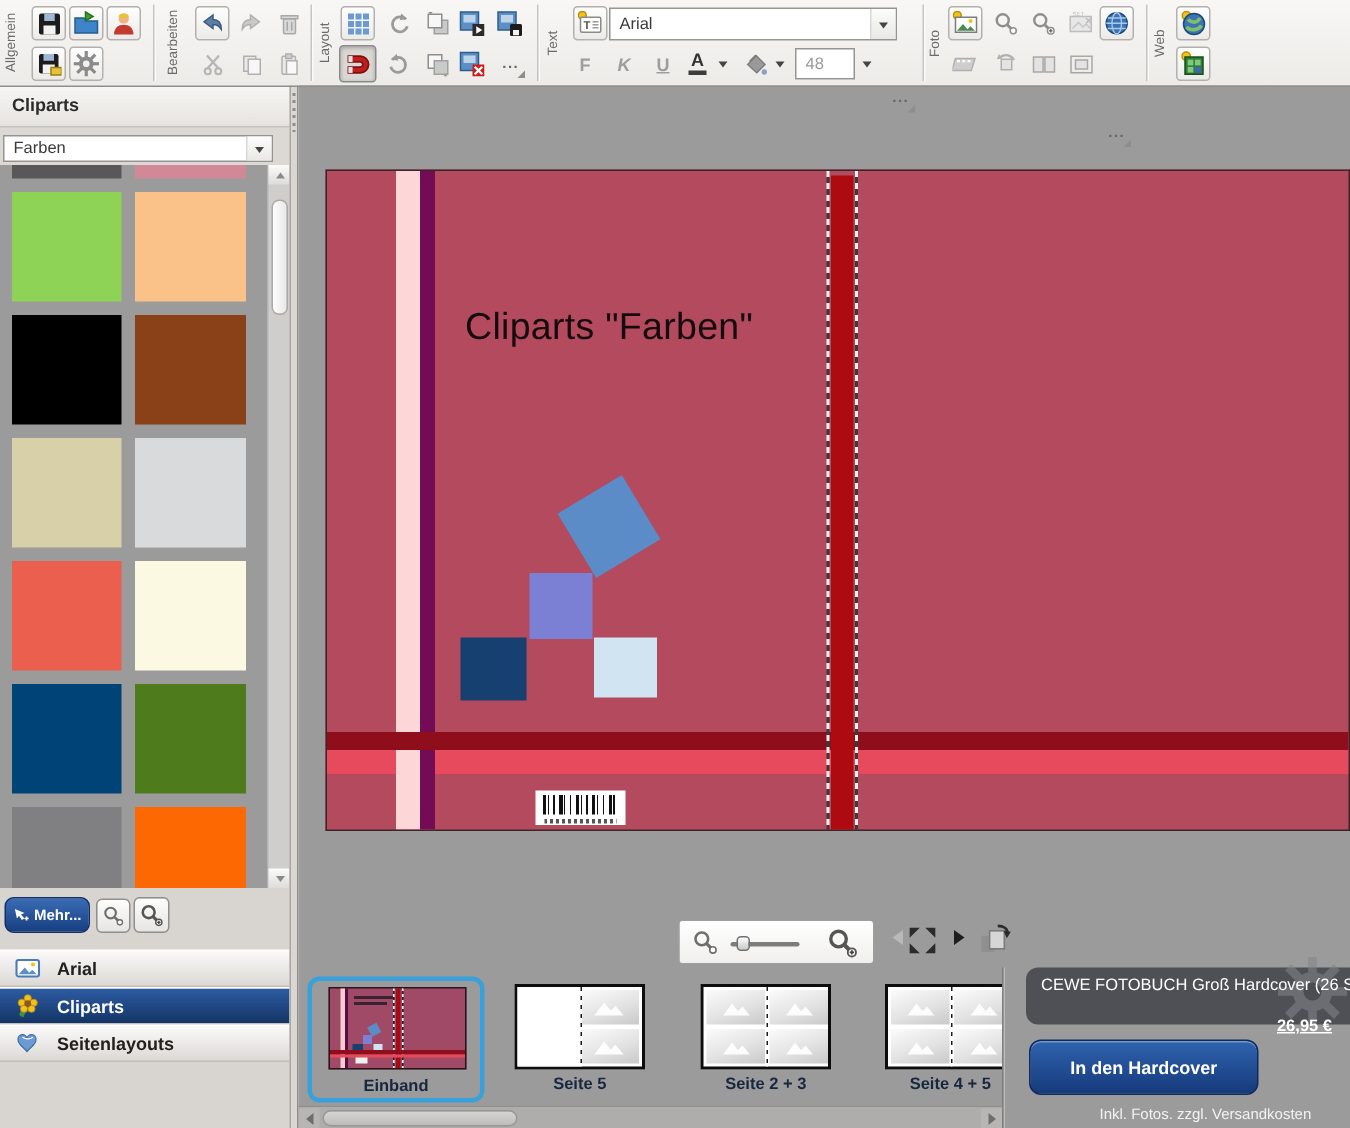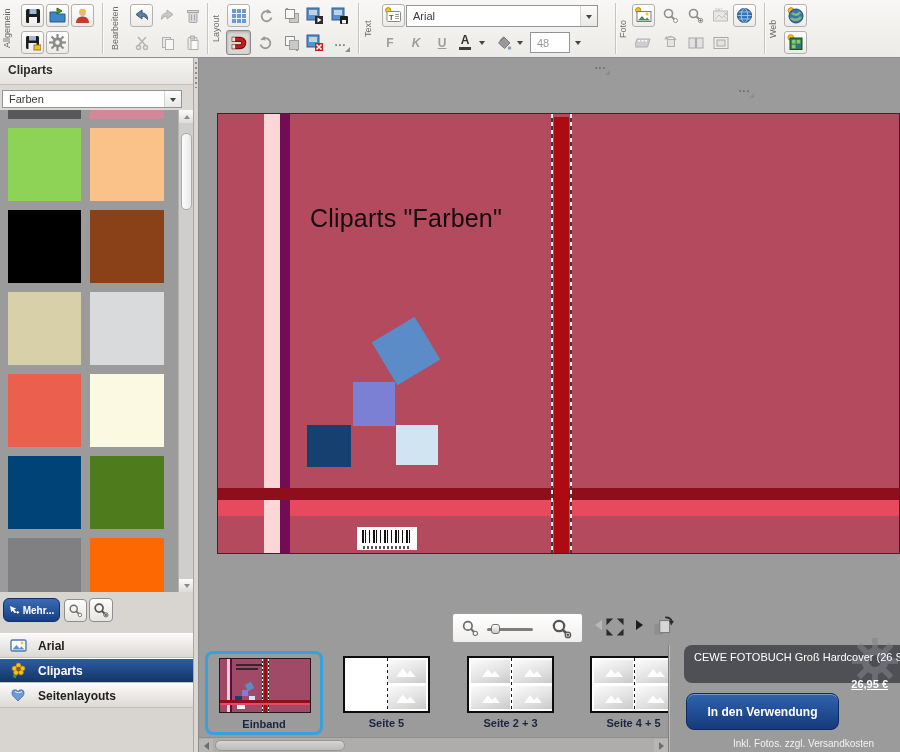--- a/index.html
+++ b/index.html
@@ -682,17 +682,17 @@
           <rect x="7" y="0" width="2" height="16" transform="rotate(45 8 8)"></rect>
           <rect x="7" y="0" width="2" height="16" transform="rotate(-45 8 8)"></rect>
         </g>
         <circle cx="8" cy="8" r="4.6" fill="#84848c"></circle>
         <circle cx="8" cy="8" r="2.1" fill="#4b4b50"></circle>
       </svg>
     <span class="prod">CEWE FOTOBUCH Groß Hardcover  (26 S.)</span>
     <span class="price">26,95 €</span>
   </div>
   <div class="cartbtn">
-    <span>In den Verwendung</span>
+    <span>In den Hardcover</span>
   </div>
   <div class="taxnote">Inkl. Fotos. zzgl. Versandkosten</div>
 
 </div>
 
 </body></html>

